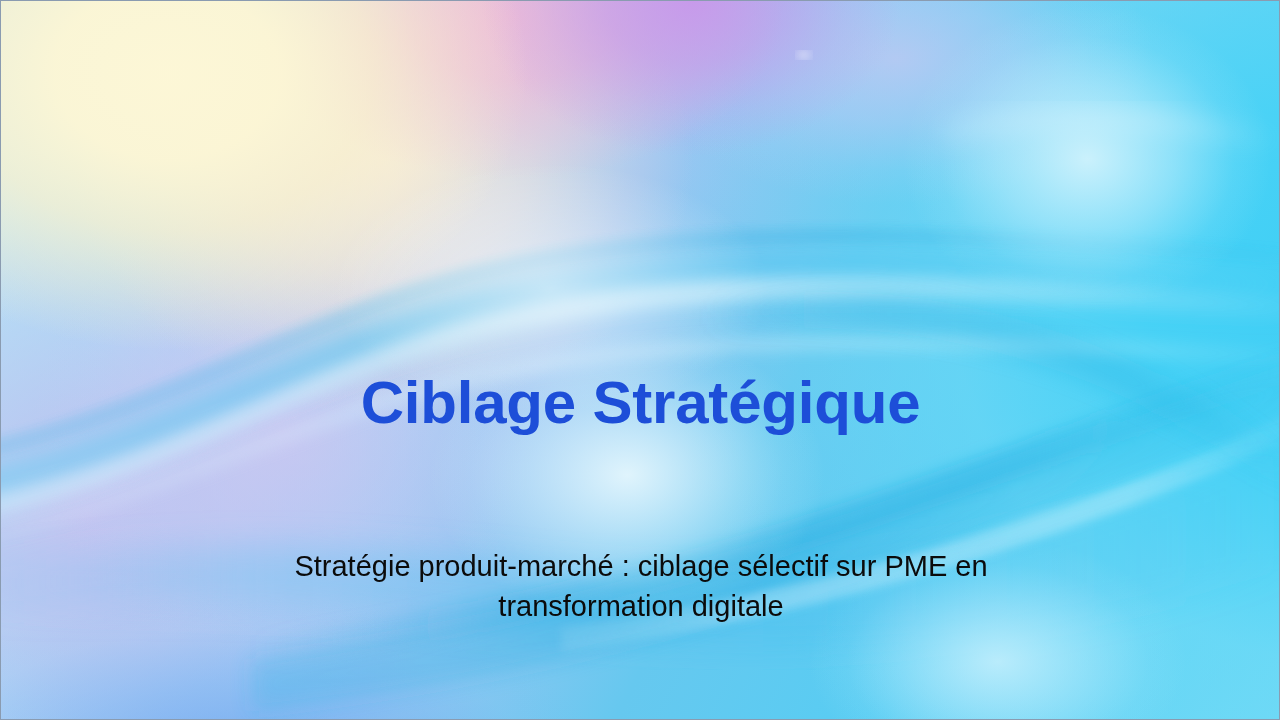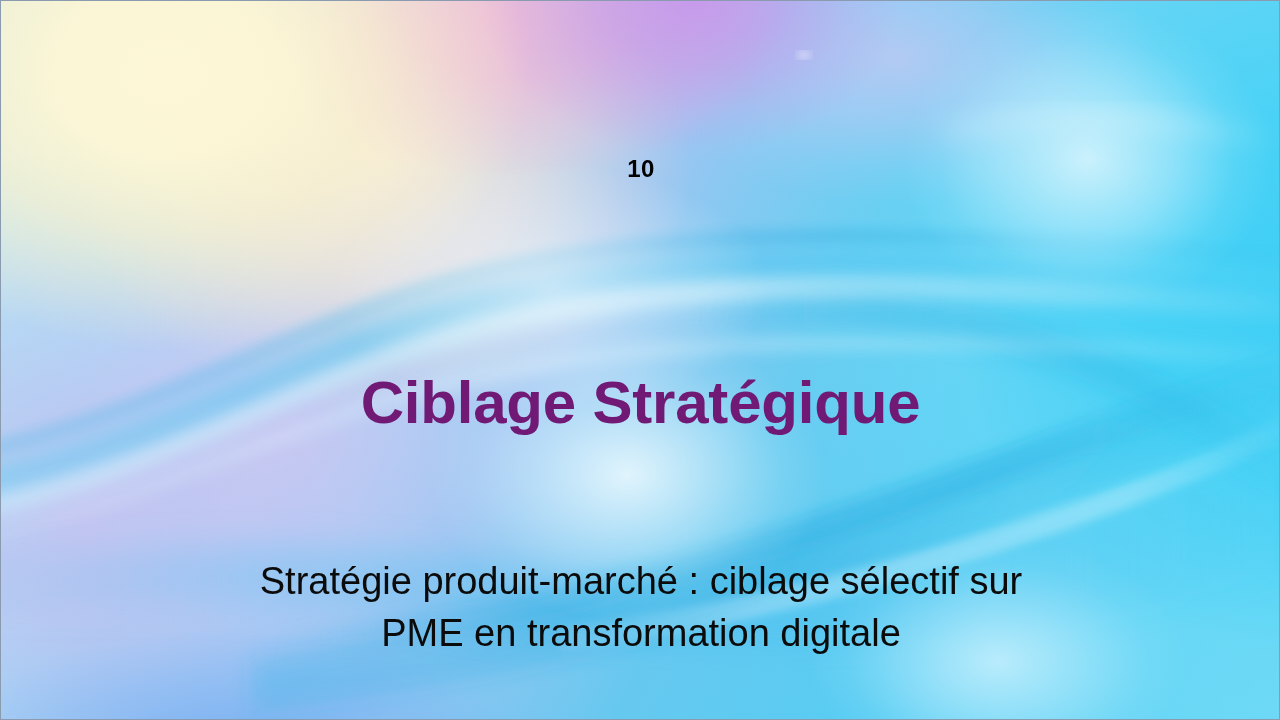--- a/index.html
+++ b/index.html
@@ -197,32 +197,32 @@
   }
 
   .slide-title {
     position: absolute;
     top: 328px;
     left: 0;
     width: 1279px;
     text-align: center;
     font-size: 60px;
     font-weight: bold;
-    color: #701a75;
+    color: #1d4ed8;
     line-height: 1.12;
     letter-spacing: -0.2px;
   }
 
   .slide-subtitle {
     position: absolute;
     top: 516px;
     left: 230px;
     width: 820px;
     text-align: center;
-    font-size: 38px;
+    font-size: 29px;
     font-weight: normal;
     color: #0b0b0b;
     line-height: 1.38;
   }
 
   .slide-source {
     position: absolute;
     top: 658px;
     left: 55px;
     font-size: 18px;
@@ -328,20 +328,19 @@
              C 1182,126 1062,118 944,142 Z" fill="url(#wvB)" filter="url(#soft11)" opacity="0.5"></path>
 
     <ellipse cx="804" cy="54" rx="7" ry="4" fill="#ffffff" opacity="0.55" filter="url(#soft4)"></ellipse>
   </svg>
 
   <div class="bg-layer bg-hilite-c"></div>
   <div class="bg-layer bg-hilite-r"></div>
   <div class="bg-layer bg-hilite-br"></div>
   <div class="bg-layer bg-haze"></div>
 
-  <div class="slide-number">10</div>
 
   <h1 class="slide-title">Ciblage Stratégique</h1>
 
   <p class="slide-subtitle">Stratégie produit-marché : ciblage sélectif sur PME en transformation digitale</p>
 
 
 </div>
 
 </body></html>

